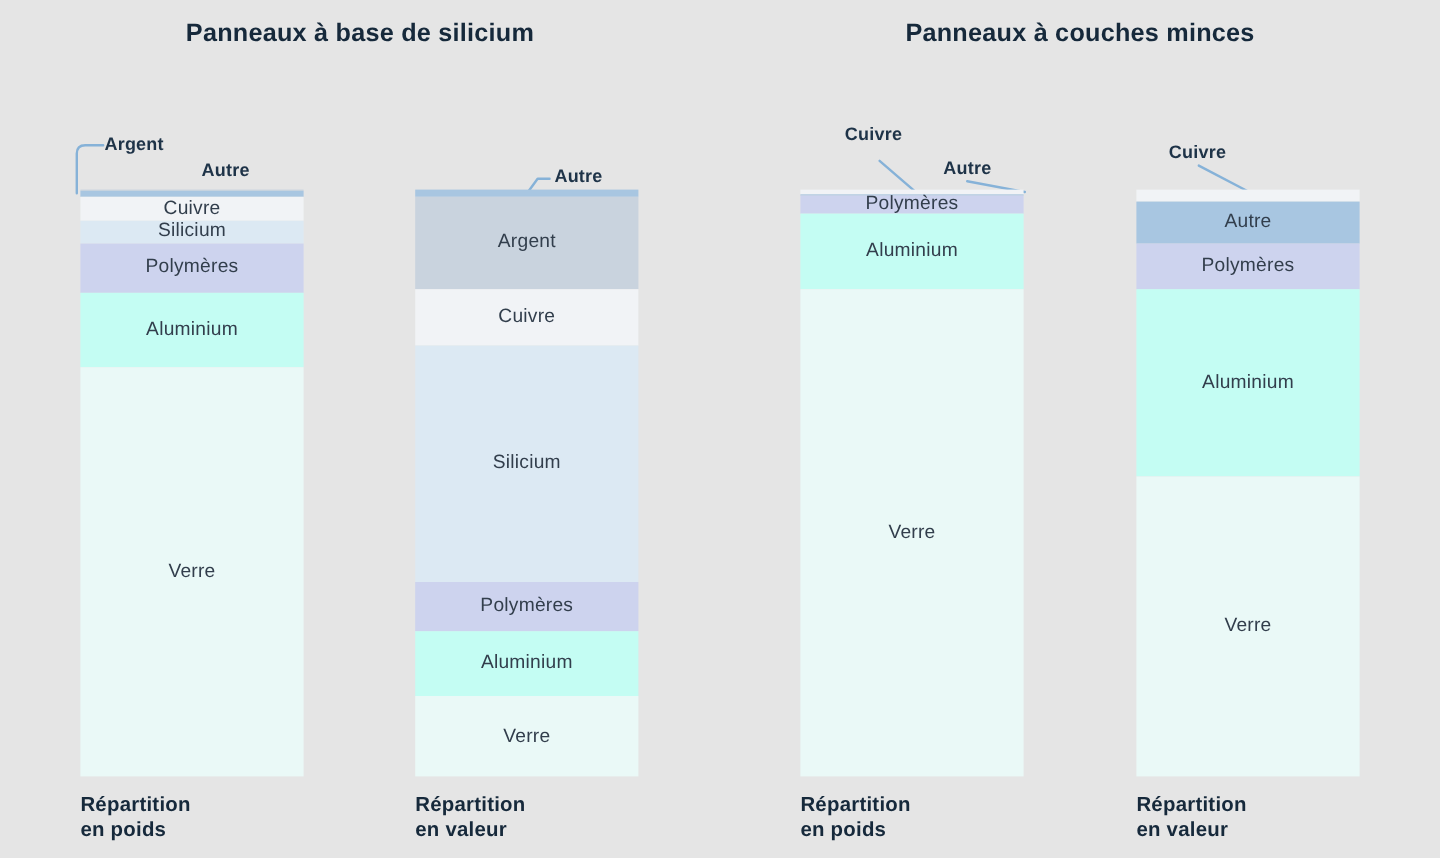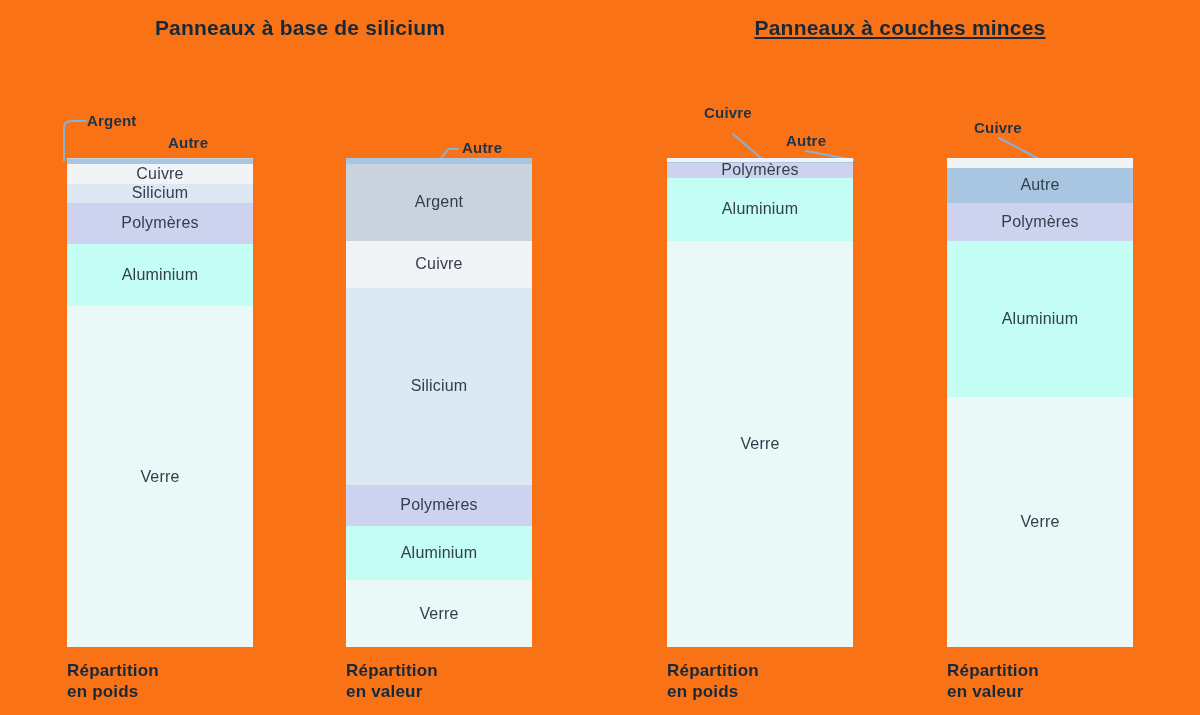--- a/index.html
+++ b/index.html
@@ -1,29 +1,29 @@
 <!DOCTYPE html>
 <html><head>
 <meta charset="utf-8">
 <style>
   html,body{margin:0;padding:0;background:#ffffff;}
   .canvas{
     position:relative;
     width:1200px;height:715px;
-    background:#f97316;
+    background:#e5e5e5;
     font-family:"Liberation Sans", sans-serif;
     overflow:hidden;
   }
   .group-title{
     position:absolute;top:16px;
     font-size:21px;font-weight:700;letter-spacing:.2px;
     color:#16293b;text-align:center;
   }
   .group-title.left{left:0;width:600px;}
-  .group-title.right{left:600px;width:600px;text-decoration:underline;}
+  .group-title.right{left:600px;width:600px;}
   .chart{position:absolute;top:158px;width:186px;}
   .bar{
     width:186px;height:489px;
     display:flex;flex-direction:column;
   }
   .segment{
     width:100%;
     display:flex;align-items:center;justify-content:center;
     overflow:visible;
   }

